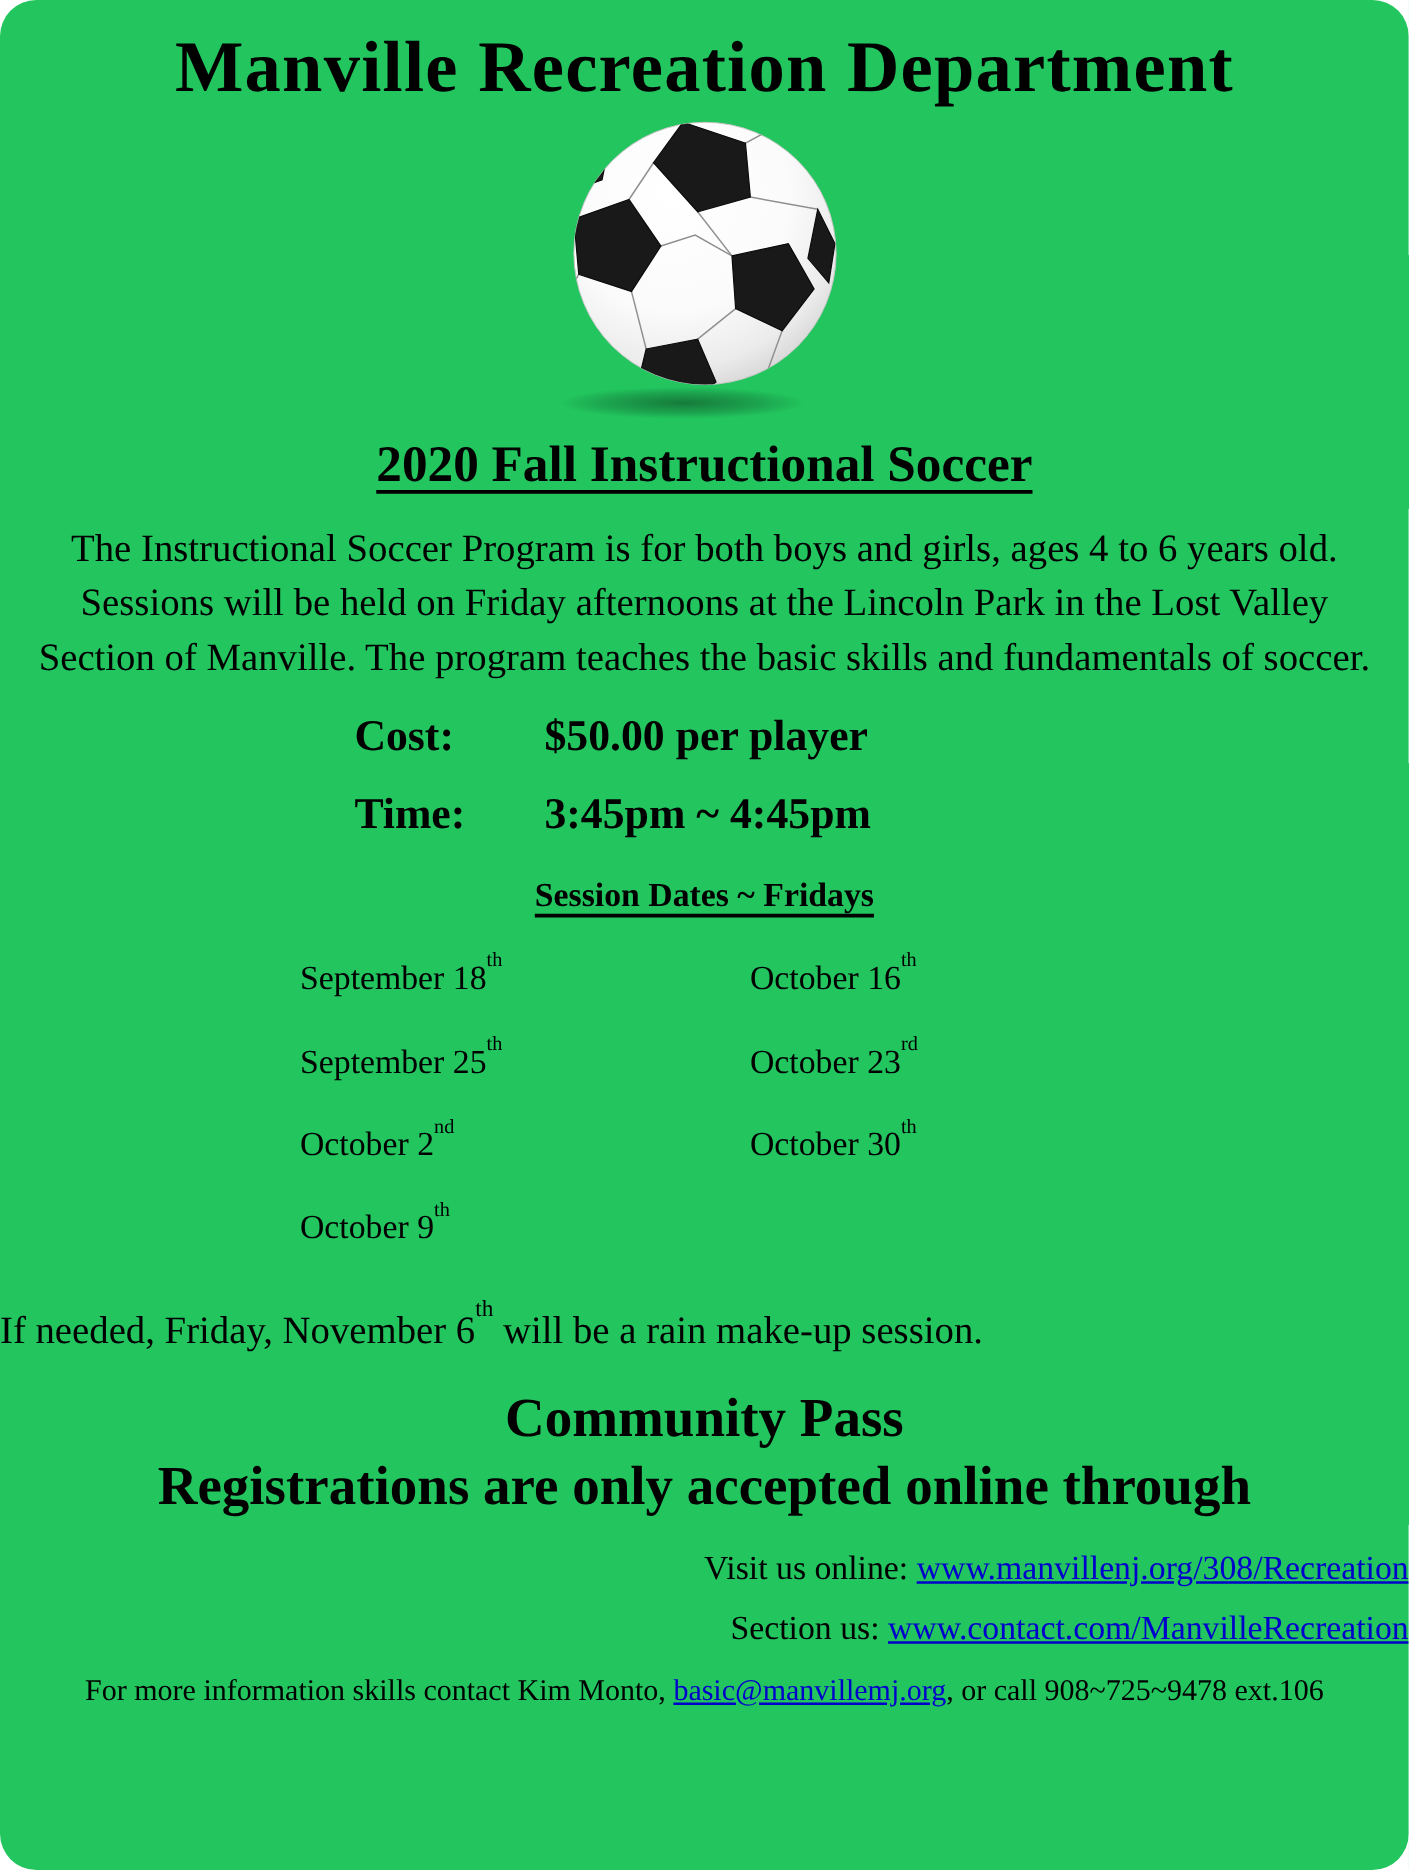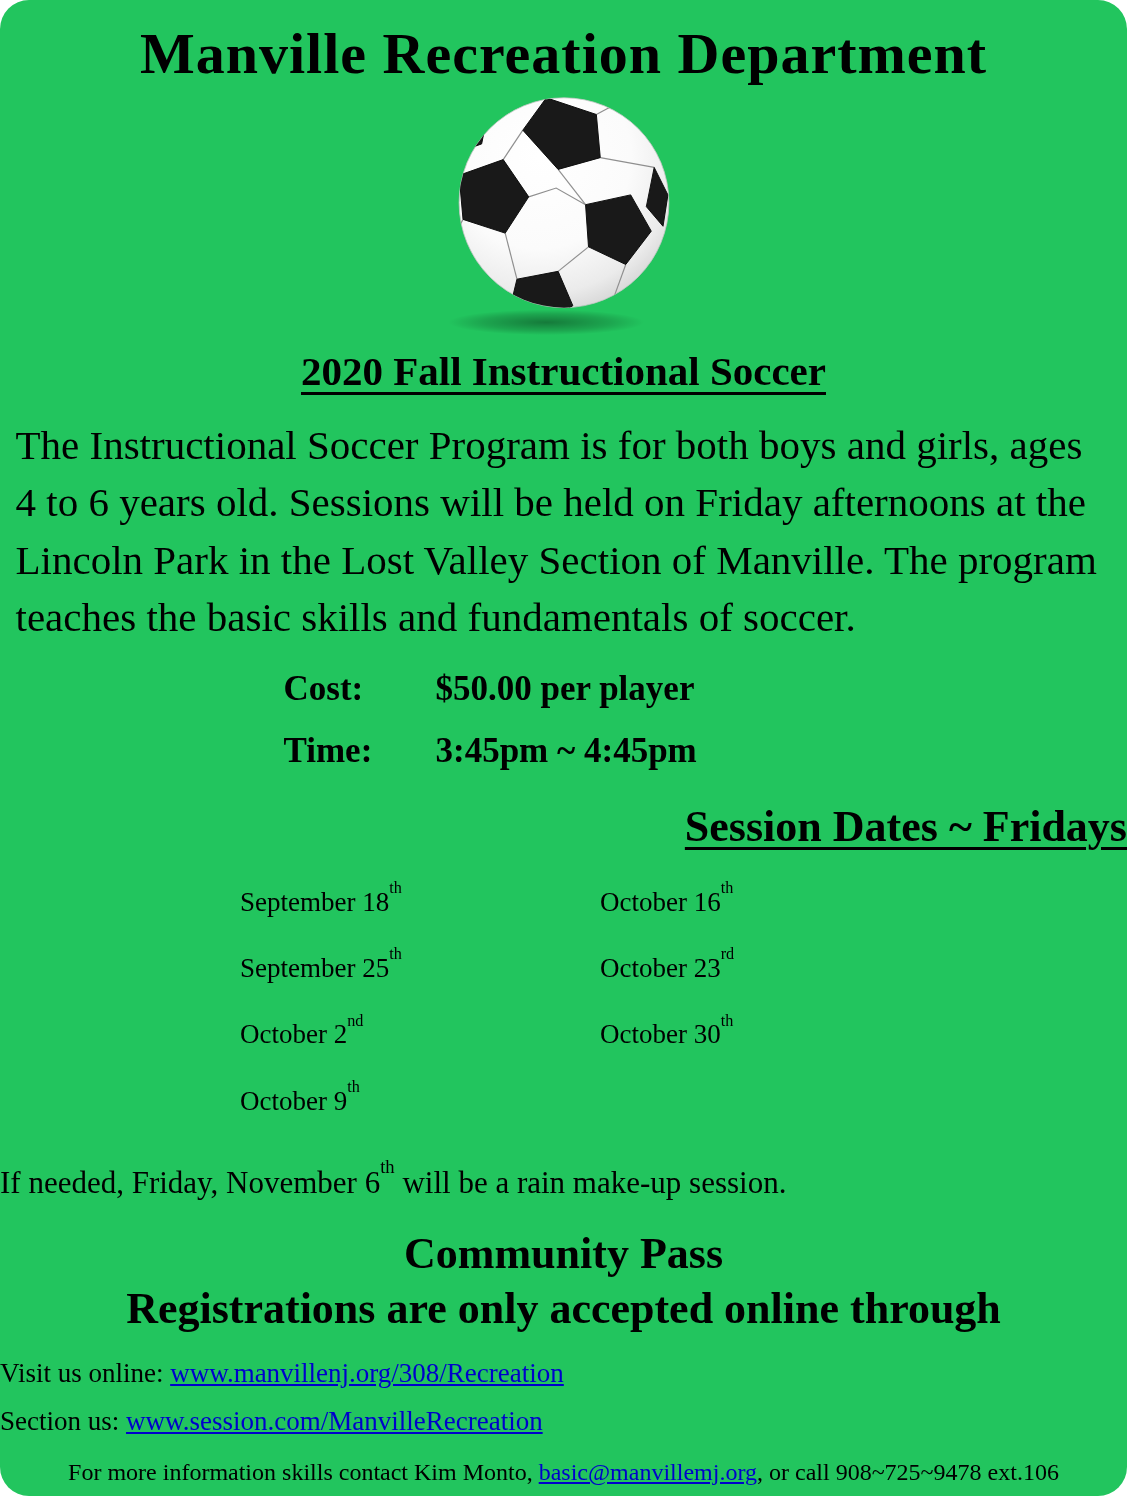--- a/index.html
+++ b/index.html
@@ -31,39 +31,39 @@
     font-size:41px;
     font-weight:bold;
     text-decoration:underline;
     text-decoration-thickness:3px;
     text-underline-offset:7px;
     margin-top:8px;
   }
   .intro {
     width:1096px;
     margin:22px auto 0 auto;
-    text-align:left;
-    font-size:41px;
+    text-align:center;
+    font-size:31px;
     line-height:1.40;
   }
   .label-value-block {
     width:560px;
     margin:18px auto 0 auto;
     text-align:left;
   }
   .lv-row {
     font-size:35px;
     font-weight:bold;
     margin-top:22px;
     white-space:nowrap;
   }
   .lv-label { display:inline-block; width:152px; }
   .session-heading {
-    text-align:right;
-    font-size:44px;
+    text-align:center;
+    font-size:27px;
     font-weight:bold;
     text-decoration:underline;
     text-decoration-thickness:2.5px;
     text-underline-offset:6px;
     margin-top:30px;
   }
   .dates {
     display:flex;
     margin:34px 0 0 240px;
   }
@@ -82,21 +82,21 @@
     margin-top:48px;
   }
   .registration {
     text-align:center;
     font-size:44px;
     font-weight:bold;
     line-height:1.24;
     margin-top:26px;
   }
   .link-line {
-    text-align:left;
+    text-align:right;
     font-size:27px;
     margin-top:22px;
   }
   .link-line.second { margin-top:17px; }
   a.doc-link {
     color:#0000CC;
     text-decoration:underline;
     cursor:pointer;
   }
   .contact-line {
@@ -195,20 +195,20 @@
   <div class="registration">
     <div>Community Pass</div>
     <div>Registrations are only accepted online through</div>
   </div>
 
   <div class="link-line">
     <span>Visit us online: </span><a class="doc-link">www.manvillenj.org/308/Recreation</a>
   </div>
 
   <div class="link-line second">
-    <span>Section us: </span><a class="doc-link">www.session.com/ManvilleRecreation</a>
+    <span>Section us: </span><a class="doc-link">www.contact.com/ManvilleRecreation</a>
   </div>
 
   <div class="contact-line">
     <span>For more information skills contact Kim Monto, </span><a class="doc-link">basic@manvillemj.org</a><span>, or call 908~725~9478 ext.106</span>
   </div>
 
 </div>
 
 </body></html>

